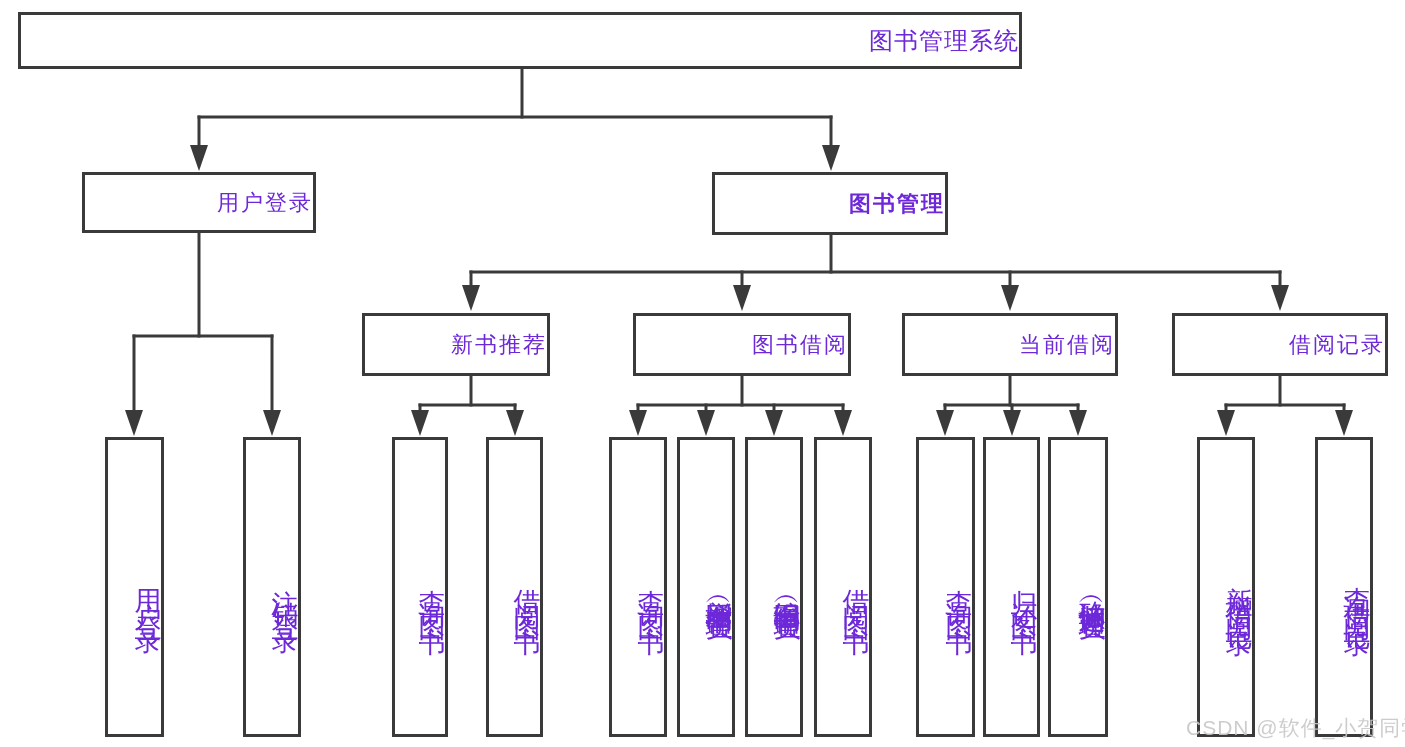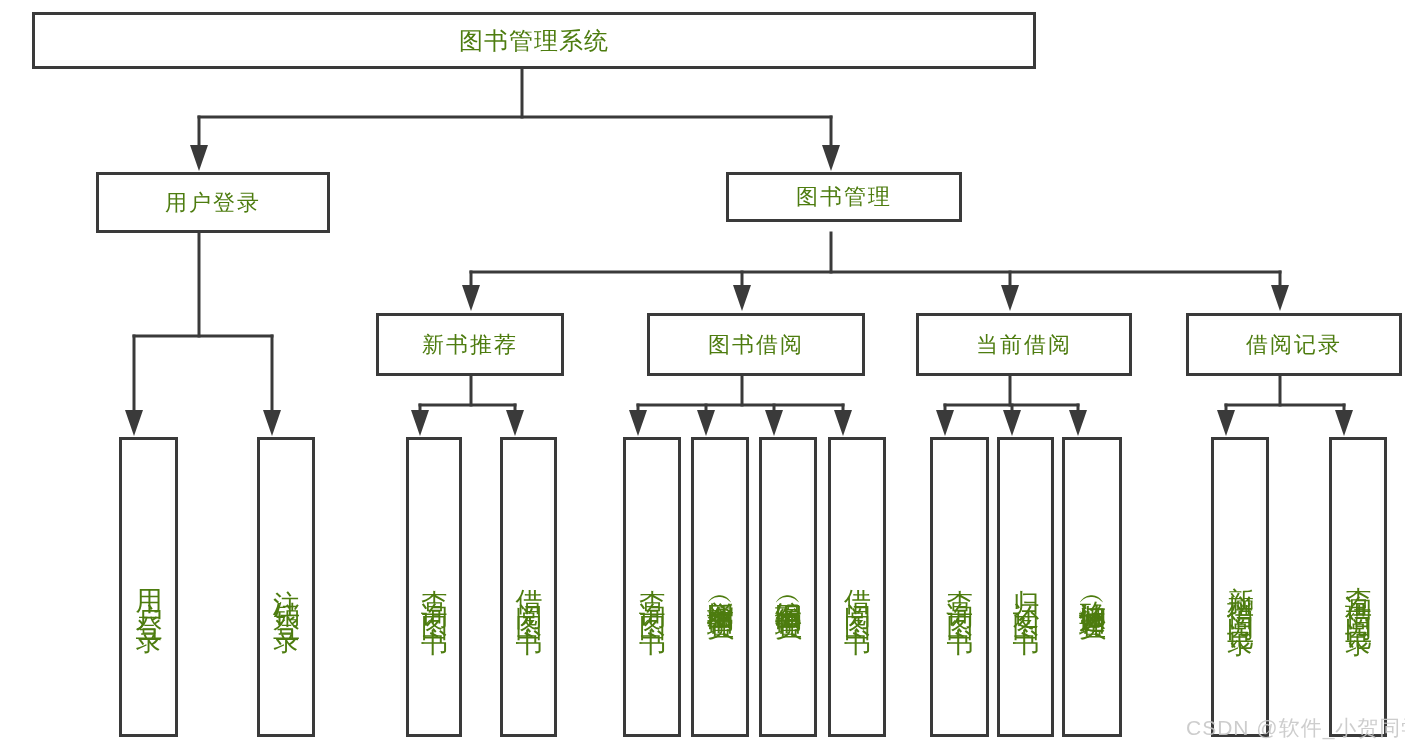--- a/index.html
+++ b/index.html
@@ -27,24 +27,23 @@
     fill: #3a3a3a;
     stroke: none;
   }
   .box {
     position: absolute;
     box-sizing: border-box;
     border: 3px solid #3a3a3a;
     background: #ffffff;
     display: flex;
     align-items: center;
-    justify-content: center;
-    color: #4d7c0f;
+    justify-content: flex-end;
+    color: #6d28d9;
     z-index: 2;
-    margin-left: 14px;
   }
   .hlabel {
     font-size: 22px;
     letter-spacing: 2px;
     white-space: nowrap;
   }
   .hlabel.title { font-size: 24px; letter-spacing: 1px; }
   .vtext {
     writing-mode: vertical-rl;
     text-orientation: mixed;
@@ -148,21 +147,21 @@
     </g>
   </svg>
 
   <div class="box" style="left:18px; top:12px; width:1004px; height:57px;">
     <span class="hlabel title">图书管理系统</span>
   </div>
 
   <div class="box" style="left:82px; top:172px; width:234px; height:61px;">
     <span class="hlabel">用户登录</span>
   </div>
-  <div class="box" style="left:712px; top:172px; width:236px; height:50px;">
+  <div class="box" style="left:712px; top:172px; width:236px; height:63px;font-weight:bold;">
     <span class="hlabel">图书管理</span>
   </div>
 
   <div class="box" style="left:362px; top:313px; width:188px; height:63px;">
     <span class="hlabel">新书推荐</span>
   </div>
   <div class="box" style="left:633px; top:313px; width:218px; height:63px;">
     <span class="hlabel">图书借阅</span>
   </div>
   <div class="box" style="left:902px; top:313px; width:216px; height:63px;">

